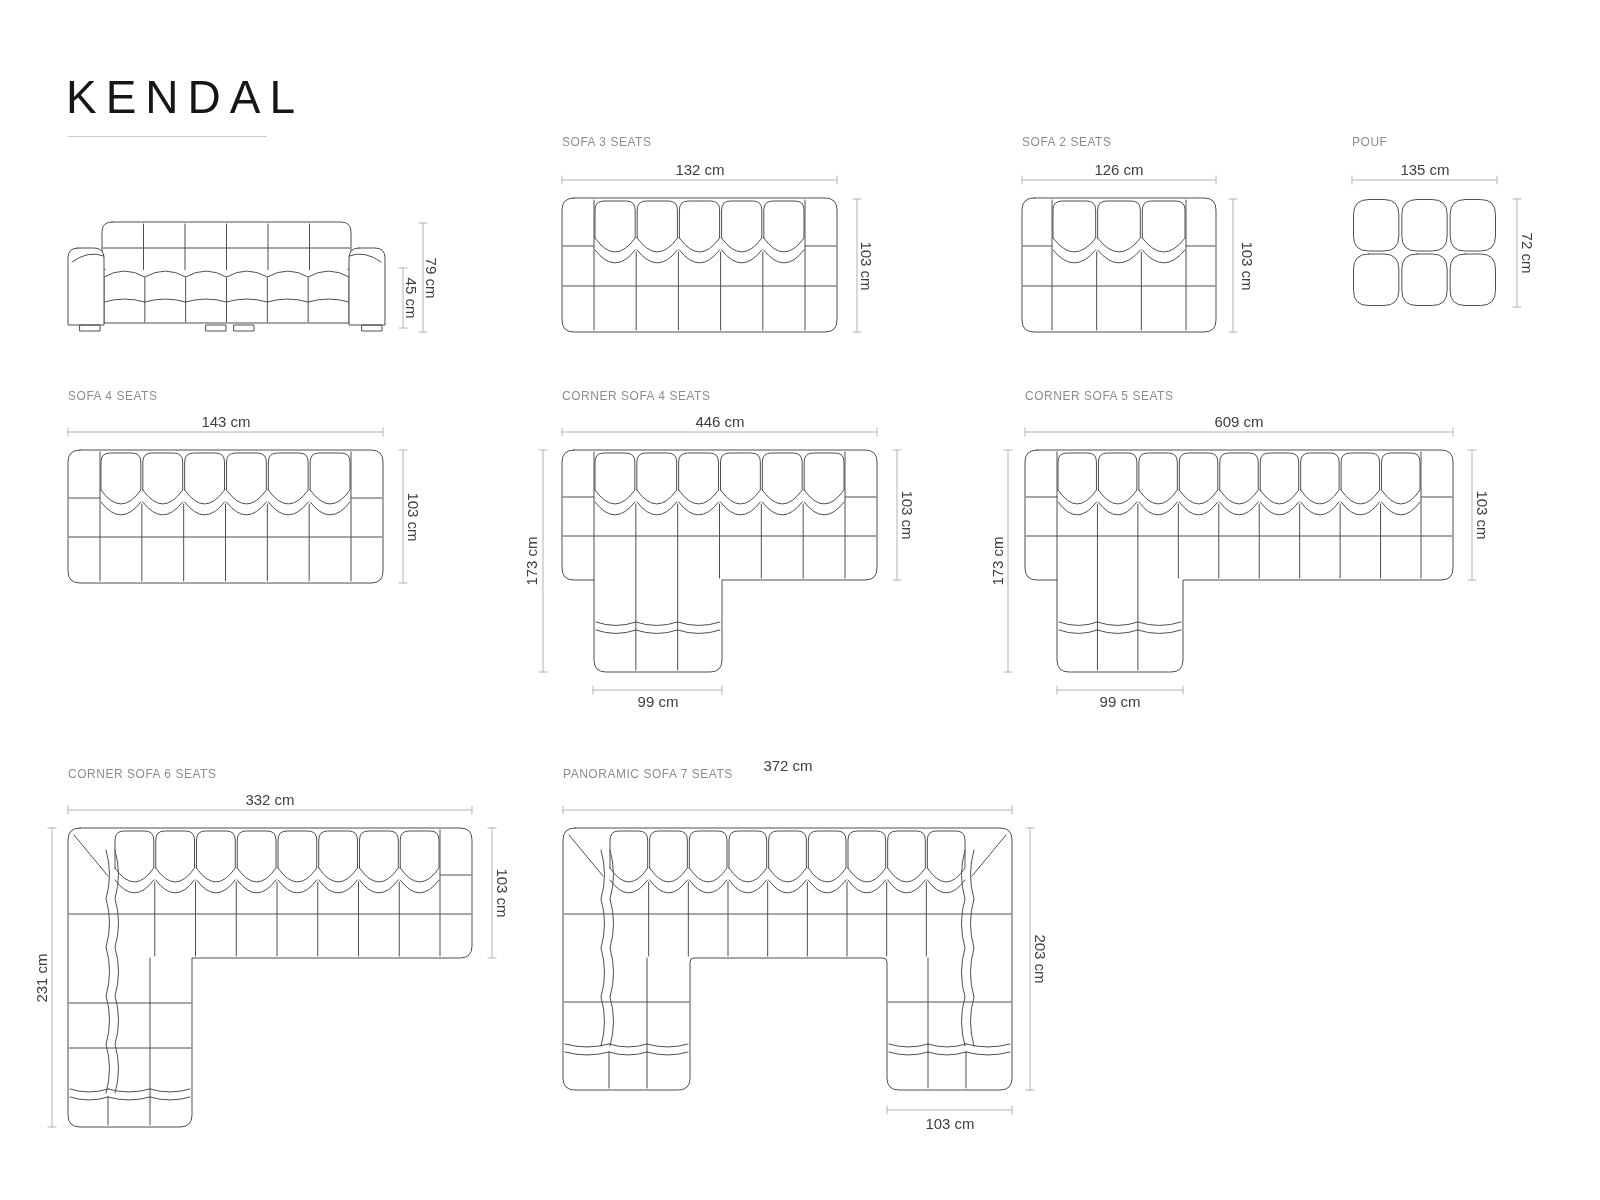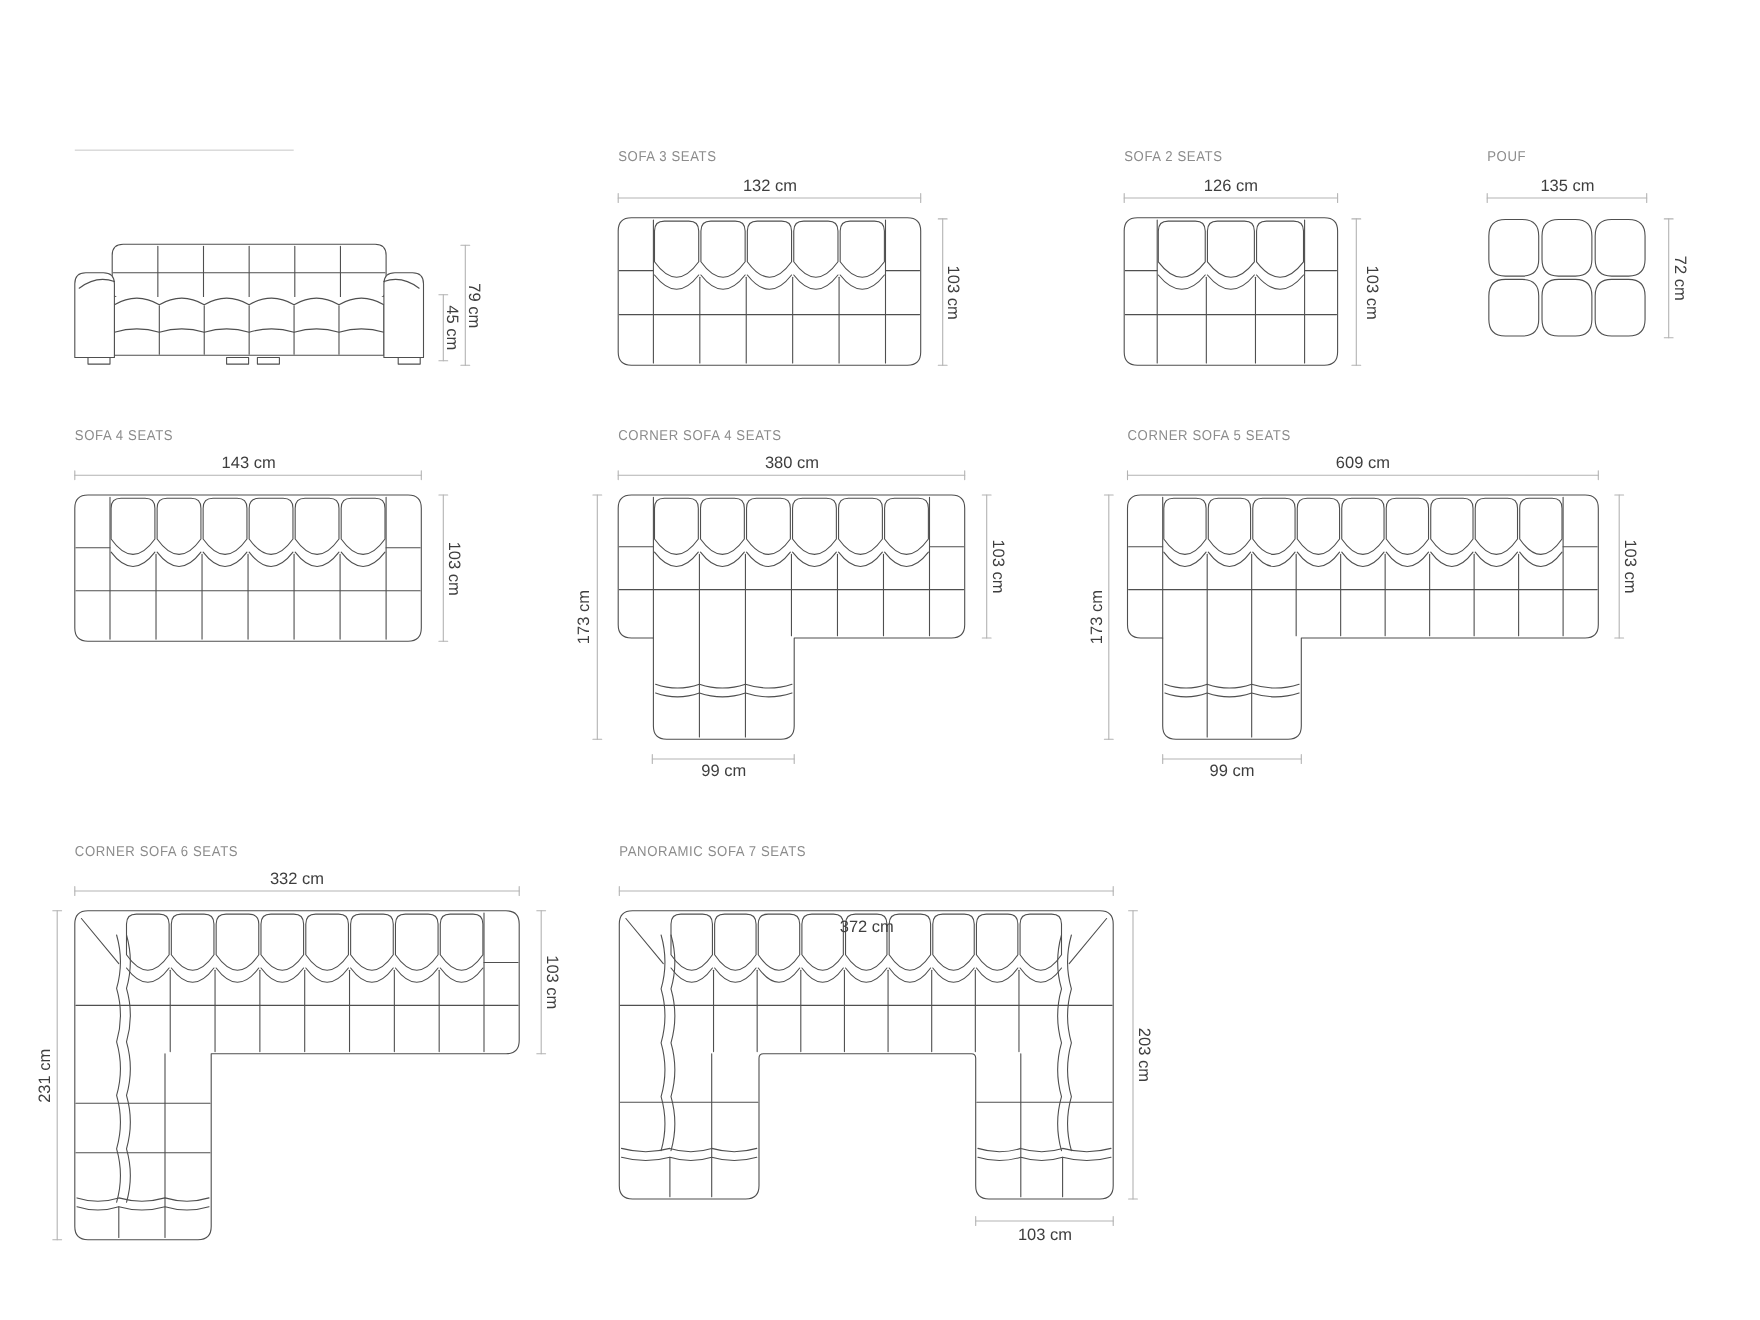--- a/index.html
+++ b/index.html
@@ -311,20 +311,21 @@
       <g>
         <path d="M563 810 H1012" fill="none" stroke="#b3b3b3" stroke-width="1" stroke-linecap="round" stroke-linejoin="round"></path>
         <path d="M563 806 V814 M1012 806 V814" fill="none" stroke="#b3b3b3" stroke-width="1" stroke-linecap="round" stroke-linejoin="round"></path>
         <path d="M1030 828 V1090" fill="none" stroke="#b3b3b3" stroke-width="1" stroke-linecap="round" stroke-linejoin="round"></path>
         <path d="M1026 828 H1034 M1026 1090 H1034" fill="none" stroke="#b3b3b3" stroke-width="1" stroke-linecap="round" stroke-linejoin="round"></path>
         <path d="M887 1110 H1012" fill="none" stroke="#b3b3b3" stroke-width="1" stroke-linecap="round" stroke-linejoin="round"></path>
         <path d="M887 1106 V1114 M1012 1106 V1114" fill="none" stroke="#b3b3b3" stroke-width="1" stroke-linecap="round" stroke-linejoin="round"></path>
       </g>
     </svg>
 
+  <h1 class="title">KENDAL</h1>
   <div class="rule"></div>
 
   <span class="dim r90" style="left:431px;top:278px">79 cm</span>
   <span class="dim r90" style="left:411px;top:298px">45 cm</span>
 
   <span class="lbl" style="left:562px;top:135px">SOFA 3 SEATS</span>
   <span class="dim" style="left:700px;top:169px">132 cm</span>
   <span class="dim r90" style="left:866px;top:266px">103 cm</span>
 
   <span class="lbl" style="left:1022px;top:135px">SOFA 2 SEATS</span>
@@ -333,34 +334,34 @@
 
   <span class="lbl" style="left:1352px;top:135px">POUF</span>
   <span class="dim" style="left:1425px;top:169px">135 cm</span>
   <span class="dim r90" style="left:1527px;top:253px">72 cm</span>
 
   <span class="lbl" style="left:68px;top:389px">SOFA 4 SEATS</span>
   <span class="dim" style="left:226px;top:421px">143 cm</span>
   <span class="dim r90" style="left:413px;top:517px">103 cm</span>
 
   <span class="lbl" style="left:562px;top:389px">CORNER SOFA 4 SEATS</span>
-  <span class="dim" style="left:720px;top:421px">380 cm</span>
+  <span class="dim" style="left:720px;top:421px">446 cm</span>
   <span class="dim r90" style="left:907px;top:515px">103 cm</span>
   <span class="dim l90" style="left:531px;top:561px">173 cm</span>
   <span class="dim" style="left:658px;top:701px">99 cm</span>
 
   <span class="lbl" style="left:1025px;top:389px">CORNER SOFA 5 SEATS</span>
   <span class="dim" style="left:1239px;top:421px">609 cm</span>
   <span class="dim r90" style="left:1482px;top:515px">103 cm</span>
   <span class="dim l90" style="left:997px;top:561px">173 cm</span>
   <span class="dim" style="left:1120px;top:701px">99 cm</span>
 
   <span class="lbl" style="left:68px;top:767px">CORNER SOFA 6 SEATS</span>
   <span class="dim" style="left:270px;top:799px">332 cm</span>
   <span class="dim r90" style="left:502px;top:893px">103 cm</span>
   <span class="dim l90" style="left:41px;top:978px">231 cm</span>
 
   <span class="lbl" style="left:563px;top:767px">PANORAMIC SOFA 7 SEATS</span>
-  <span class="dim" style="left:788px;top:843px">372 cm</span>
+  <span class="dim" style="left:788px;top:765px">372 cm</span>
   <span class="dim r90" style="left:1040px;top:959px">203 cm</span>
   <span class="dim" style="left:950px;top:1123px">103 cm</span>
 
 </div>
 
 </body></html>

